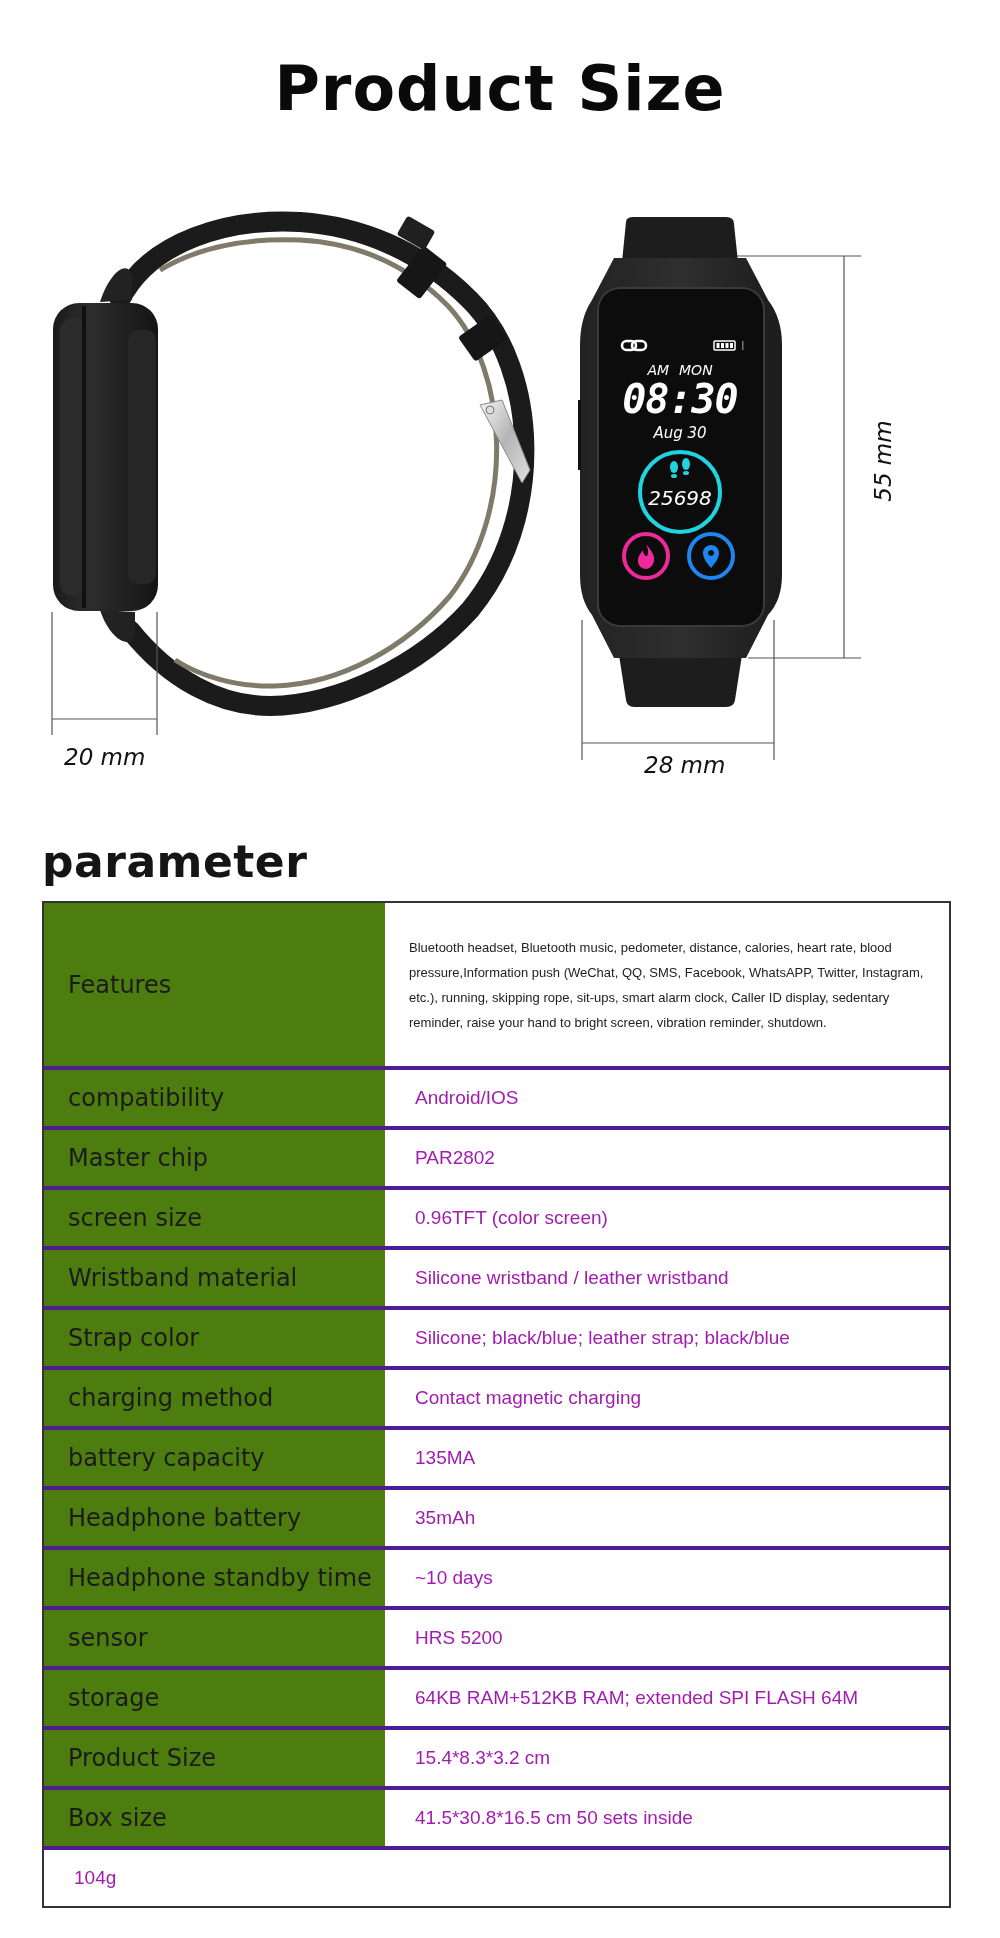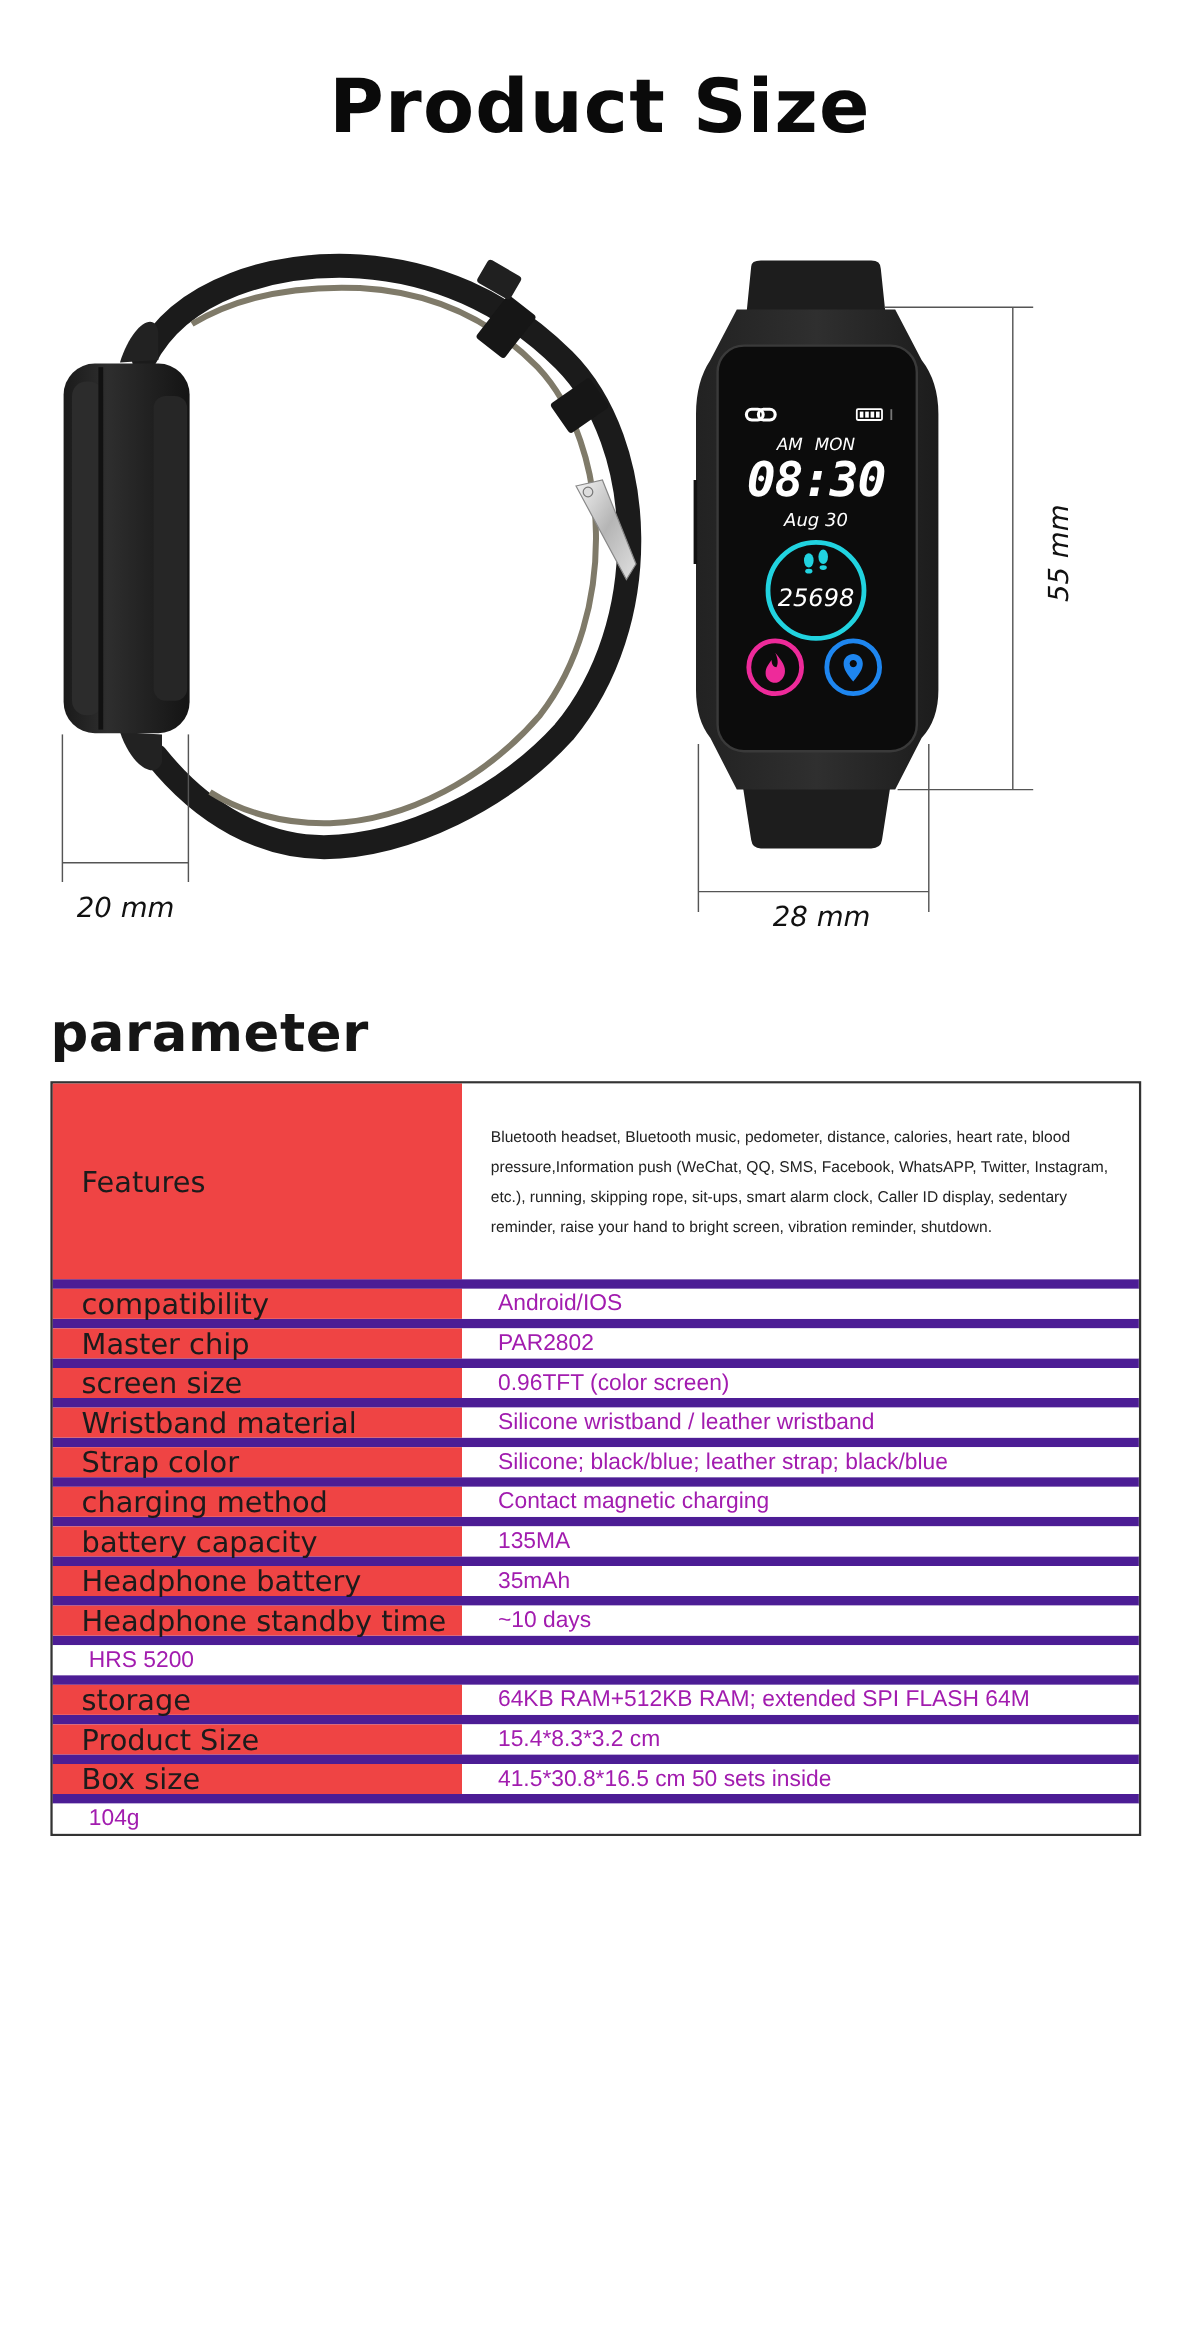--- a/index.html
+++ b/index.html
@@ -25,25 +25,25 @@
 
   .param-heading {
     position: absolute; left: 42px; top: 836px;
     font-family: "DejaVu Sans", sans-serif; font-size: 44px; color: #151515; letter-spacing: 0.5px;
   }
 
   .spec-table {
     position: absolute; left: 42px; top: 901px; width: 909px;
     border: 2px solid #333; border-collapse: collapse;
   }
-  .spec-row { display: flex; border-top: 8px solid #4c1d95; height: 33px; }
+  .spec-row { display: flex; border-top: 4px solid #4c1d95; height: 60px; }
   .spec-row:first-child { border-top: none; }
   .spec-row.features { height: 163px; }
   .spec-label {
-    width: 341px; background: #ef4444; display: flex; align-items: center;
+    width: 341px; background: #4d7c0f; display: flex; align-items: center;
     padding-left: 24px; font-family: "DejaVu Sans", sans-serif; font-size: 24px; color: #1b1b1b;
     white-space: nowrap;
   }
   .spec-value {
     flex: 1; background: #ffffff; display: flex; align-items: center;
     padding-left: 30px; font-family: "Liberation Sans", sans-serif; font-size: 19px; color: #a21caf;
   }
   .spec-row.features .spec-value {
     padding-left: 24px; padding-right: 6px; font-size: 13px; line-height: 25px; color: #222;
   }
@@ -206,20 +206,21 @@
   </div>
   <div class="spec-row">
     <div class="spec-label">Headphone battery</div>
     <div class="spec-value">35mAh</div>
   </div>
   <div class="spec-row">
     <div class="spec-label">Headphone standby time</div>
     <div class="spec-value">~10 days</div>
   </div>
   <div class="spec-row">
+    <div class="spec-label">sensor</div>
     <div class="spec-value">HRS 5200</div>
   </div>
   <div class="spec-row">
     <div class="spec-label">storage</div>
     <div class="spec-value">64KB RAM+512KB RAM; extended SPI FLASH 64M</div>
   </div>
   <div class="spec-row">
     <div class="spec-label">Product Size</div>
     <div class="spec-value">15.4*8.3*3.2 cm</div>
   </div>

